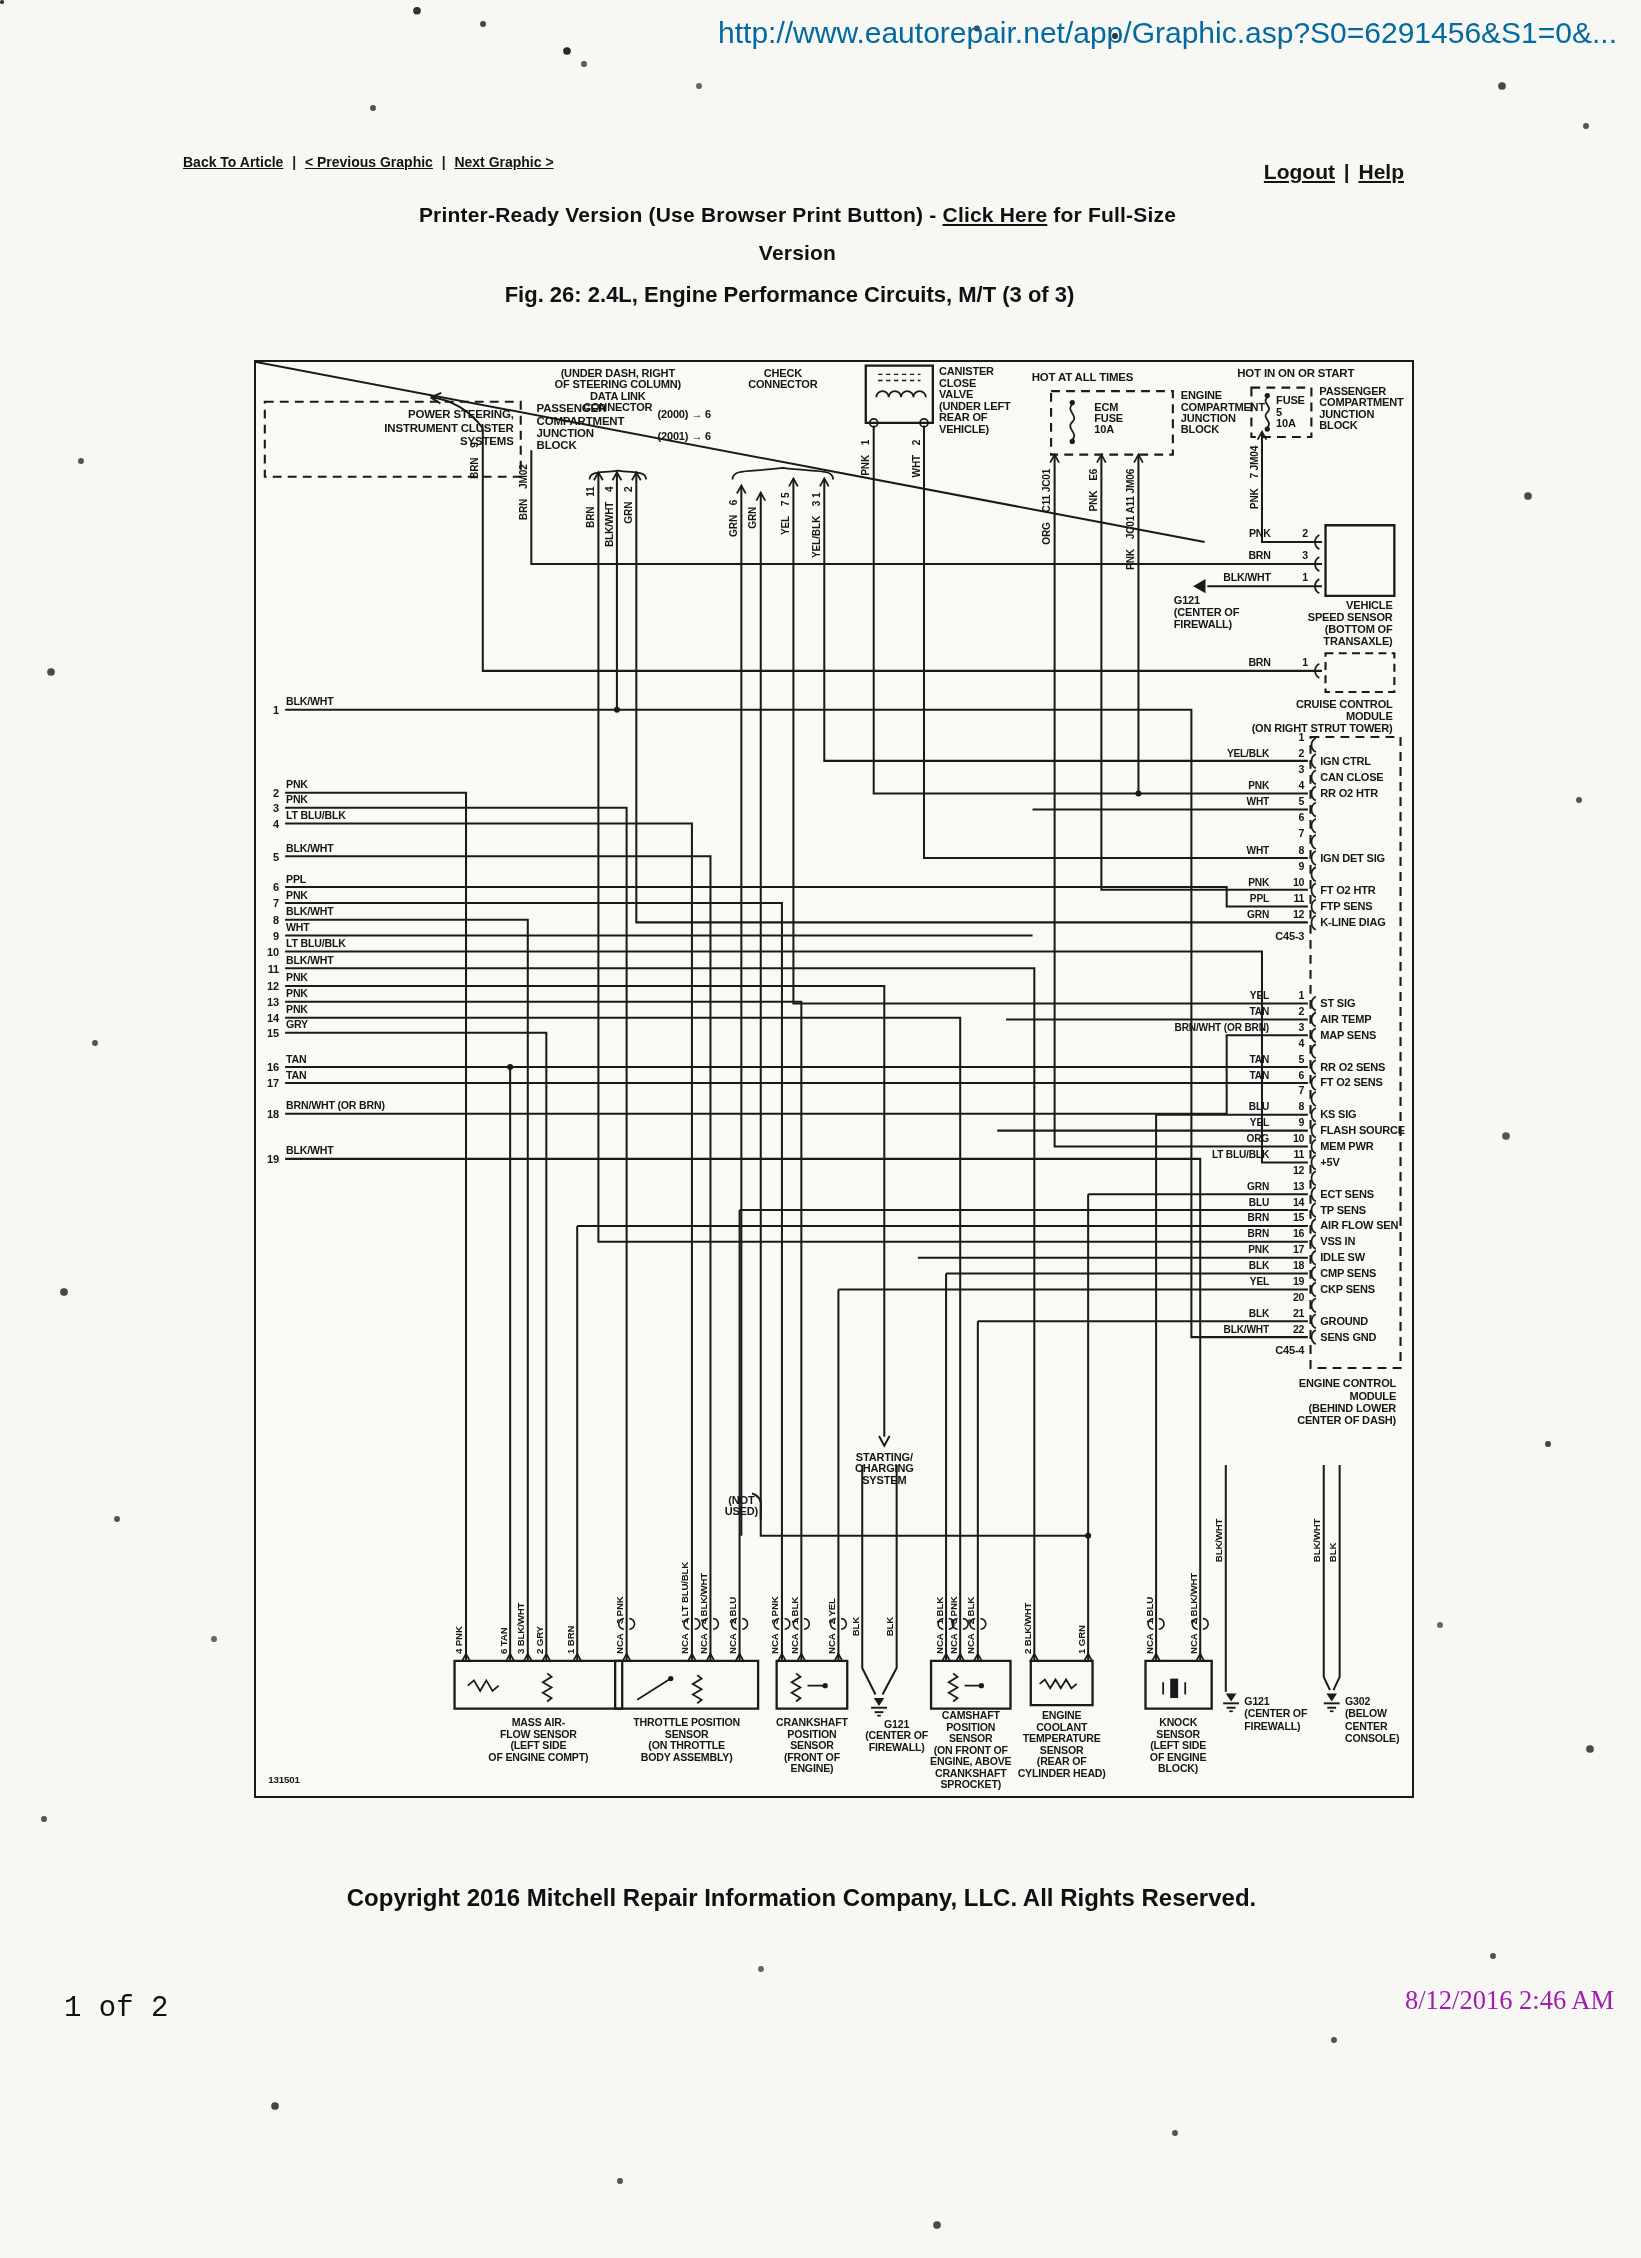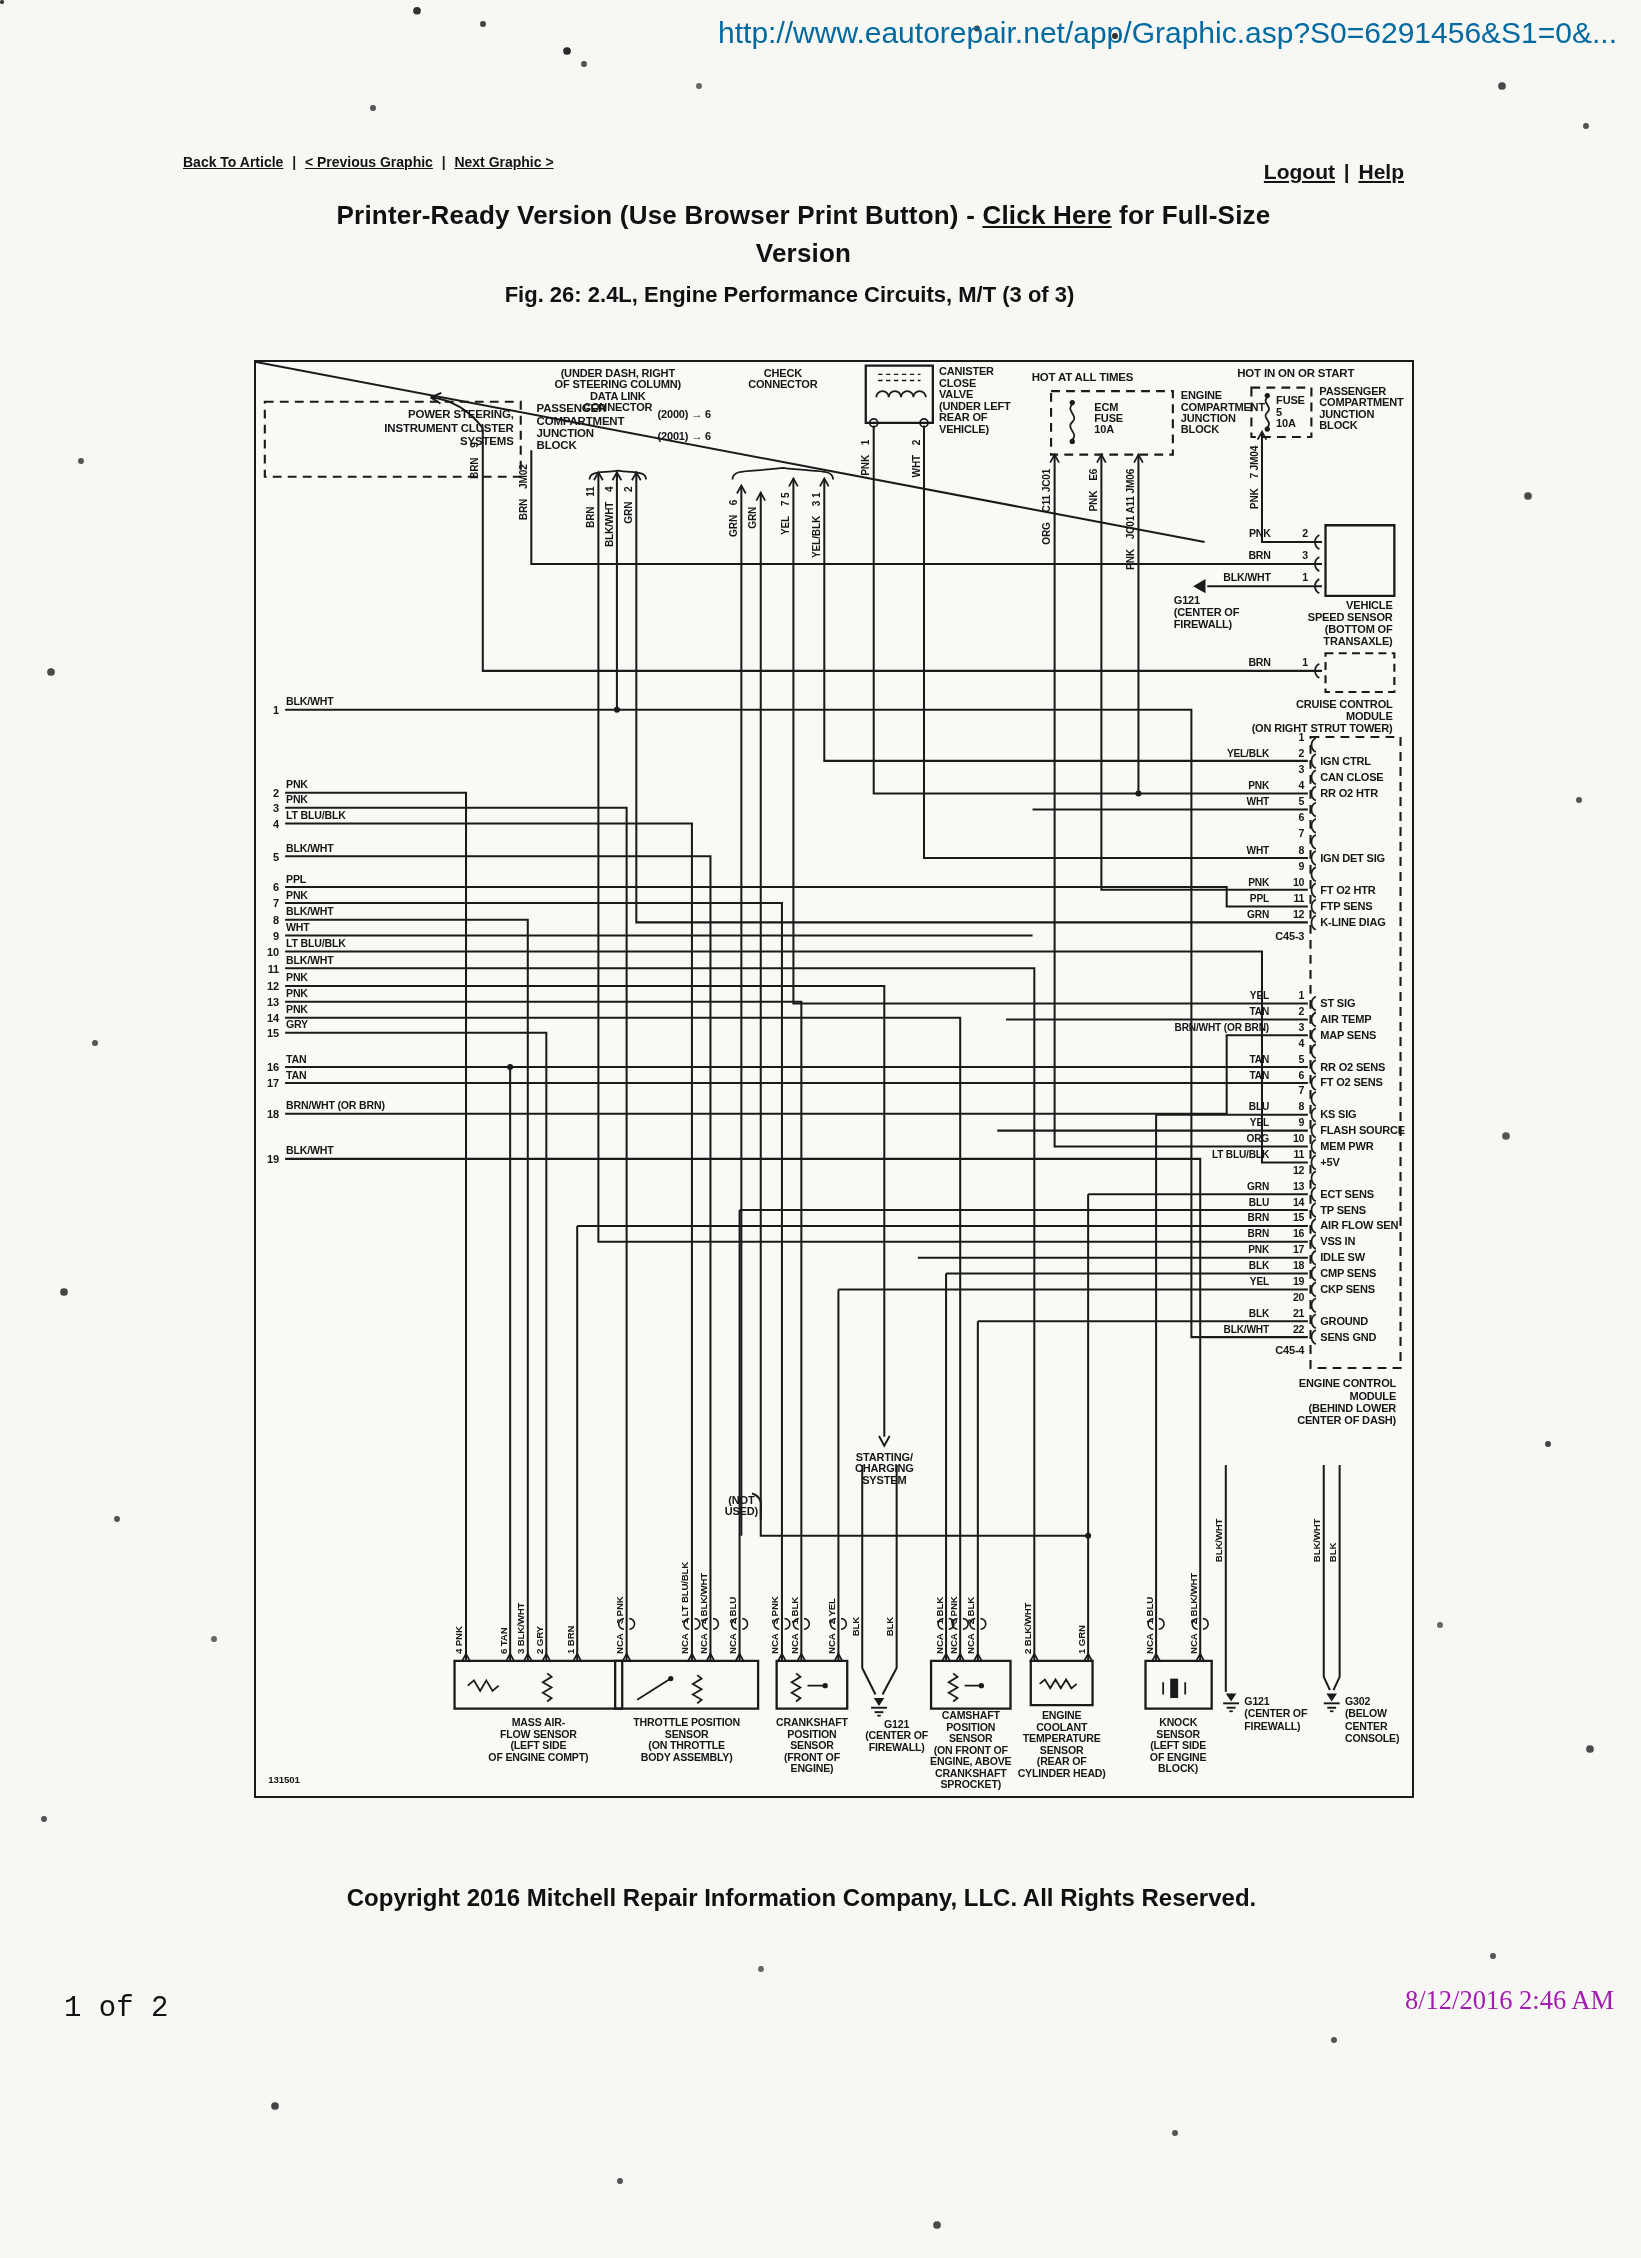--- a/index.html
+++ b/index.html
@@ -13,22 +13,22 @@
   #url-line{
     position:absolute;top:16px;right:25px;
     font-family:Liberation Sans, sans-serif;
     font-size:30px;color:#0369a1;
   }
   #nav{position:absolute;top:154px;left:183px;font-size:14px;font-weight:bold;white-space:nowrap;}
   #nav a,.navlink{color:#131313;text-decoration:underline;cursor:pointer;}
   .navsep{margin:0 8.8px;font-weight:bold;}
   #nav-right{position:absolute;top:152px;right:238px;font-size:21px;font-weight:bold;white-space:nowrap;margin-top:8px;}
   #title-block{
-    position:absolute;top:196px;left:14px;width:1579px;
-    text-align:center;font-size:26px;font-weight:bold;color:#101010;
+    position:absolute;top:196px;left:8px;width:1579px;
+    text-align:center;font-size:21px;font-weight:bold;color:#101010;
     line-height:38px;letter-spacing:0.2px;
   }
   #title-block .uline{text-decoration:underline;cursor:pointer;}
   #fig-caption{
     position:absolute;top:282px;left:0;width:1579px;text-align:center;
     font-size:22px;font-weight:bold;color:#101010;
   }
   #diagram-frame{
     position:absolute;left:254px;top:360px;width:1156px;height:1434px;
     border:2.6px solid #1a1a1a;background:#f9f9f6;

